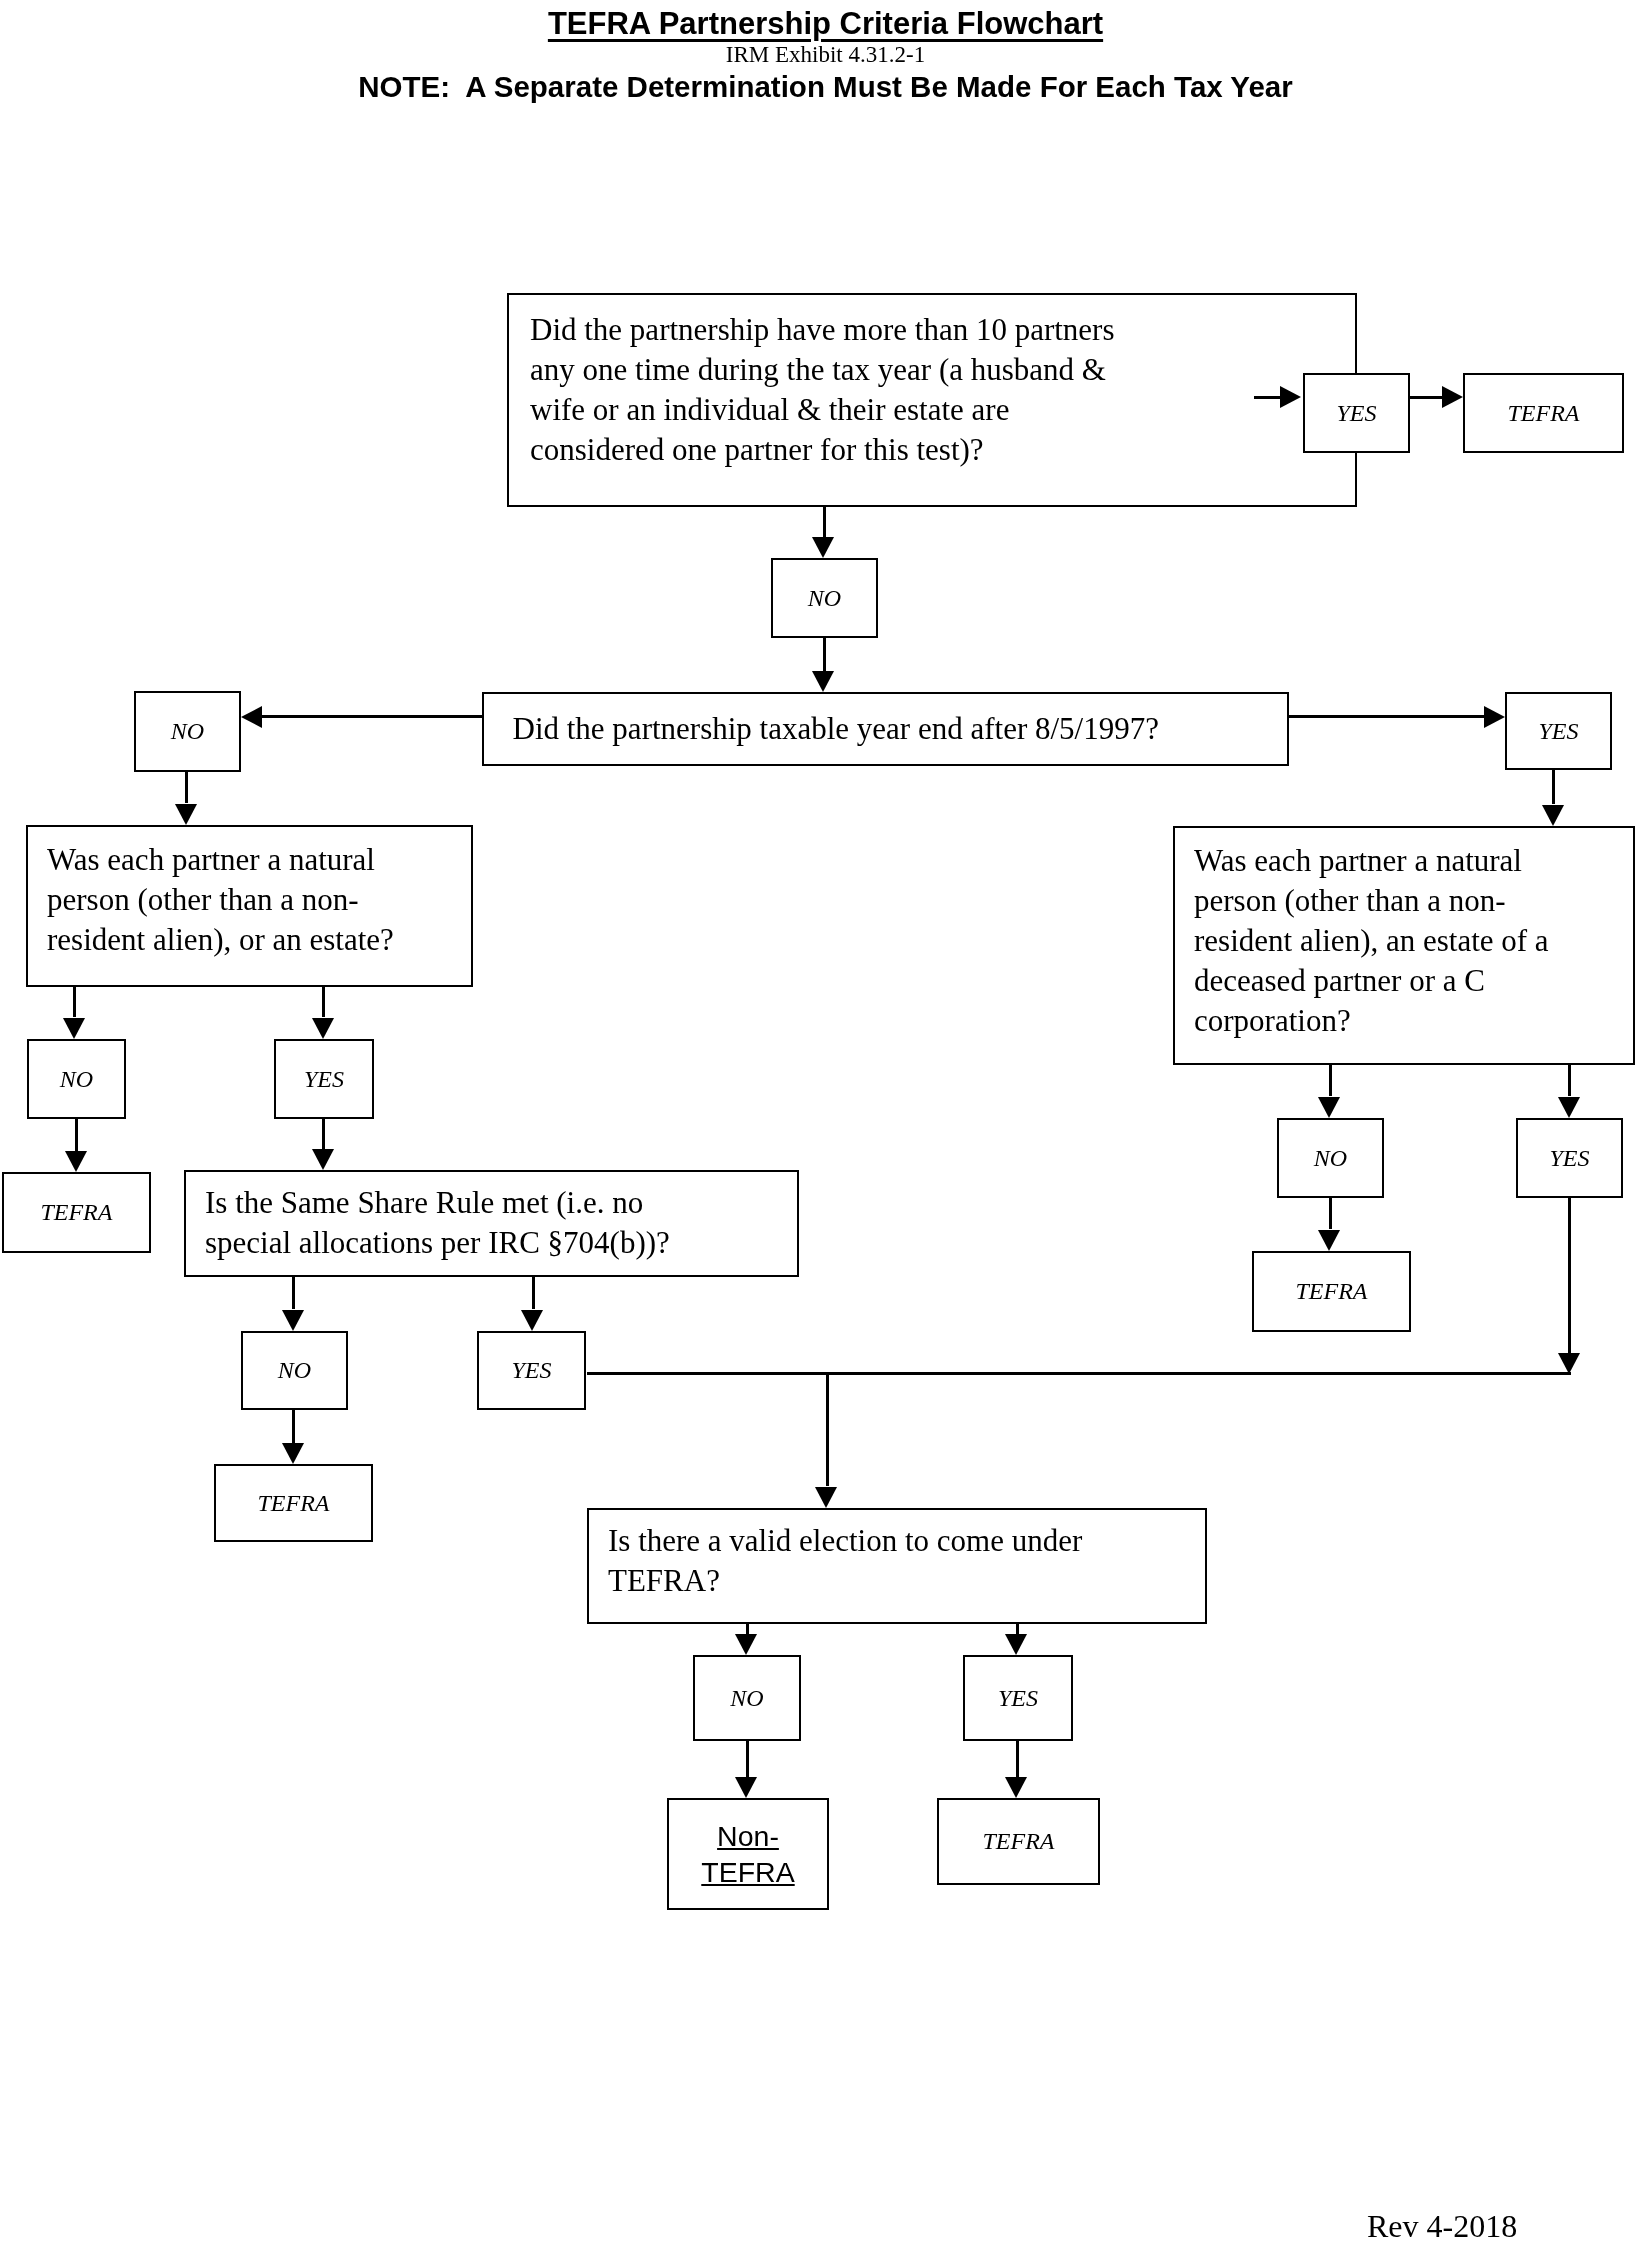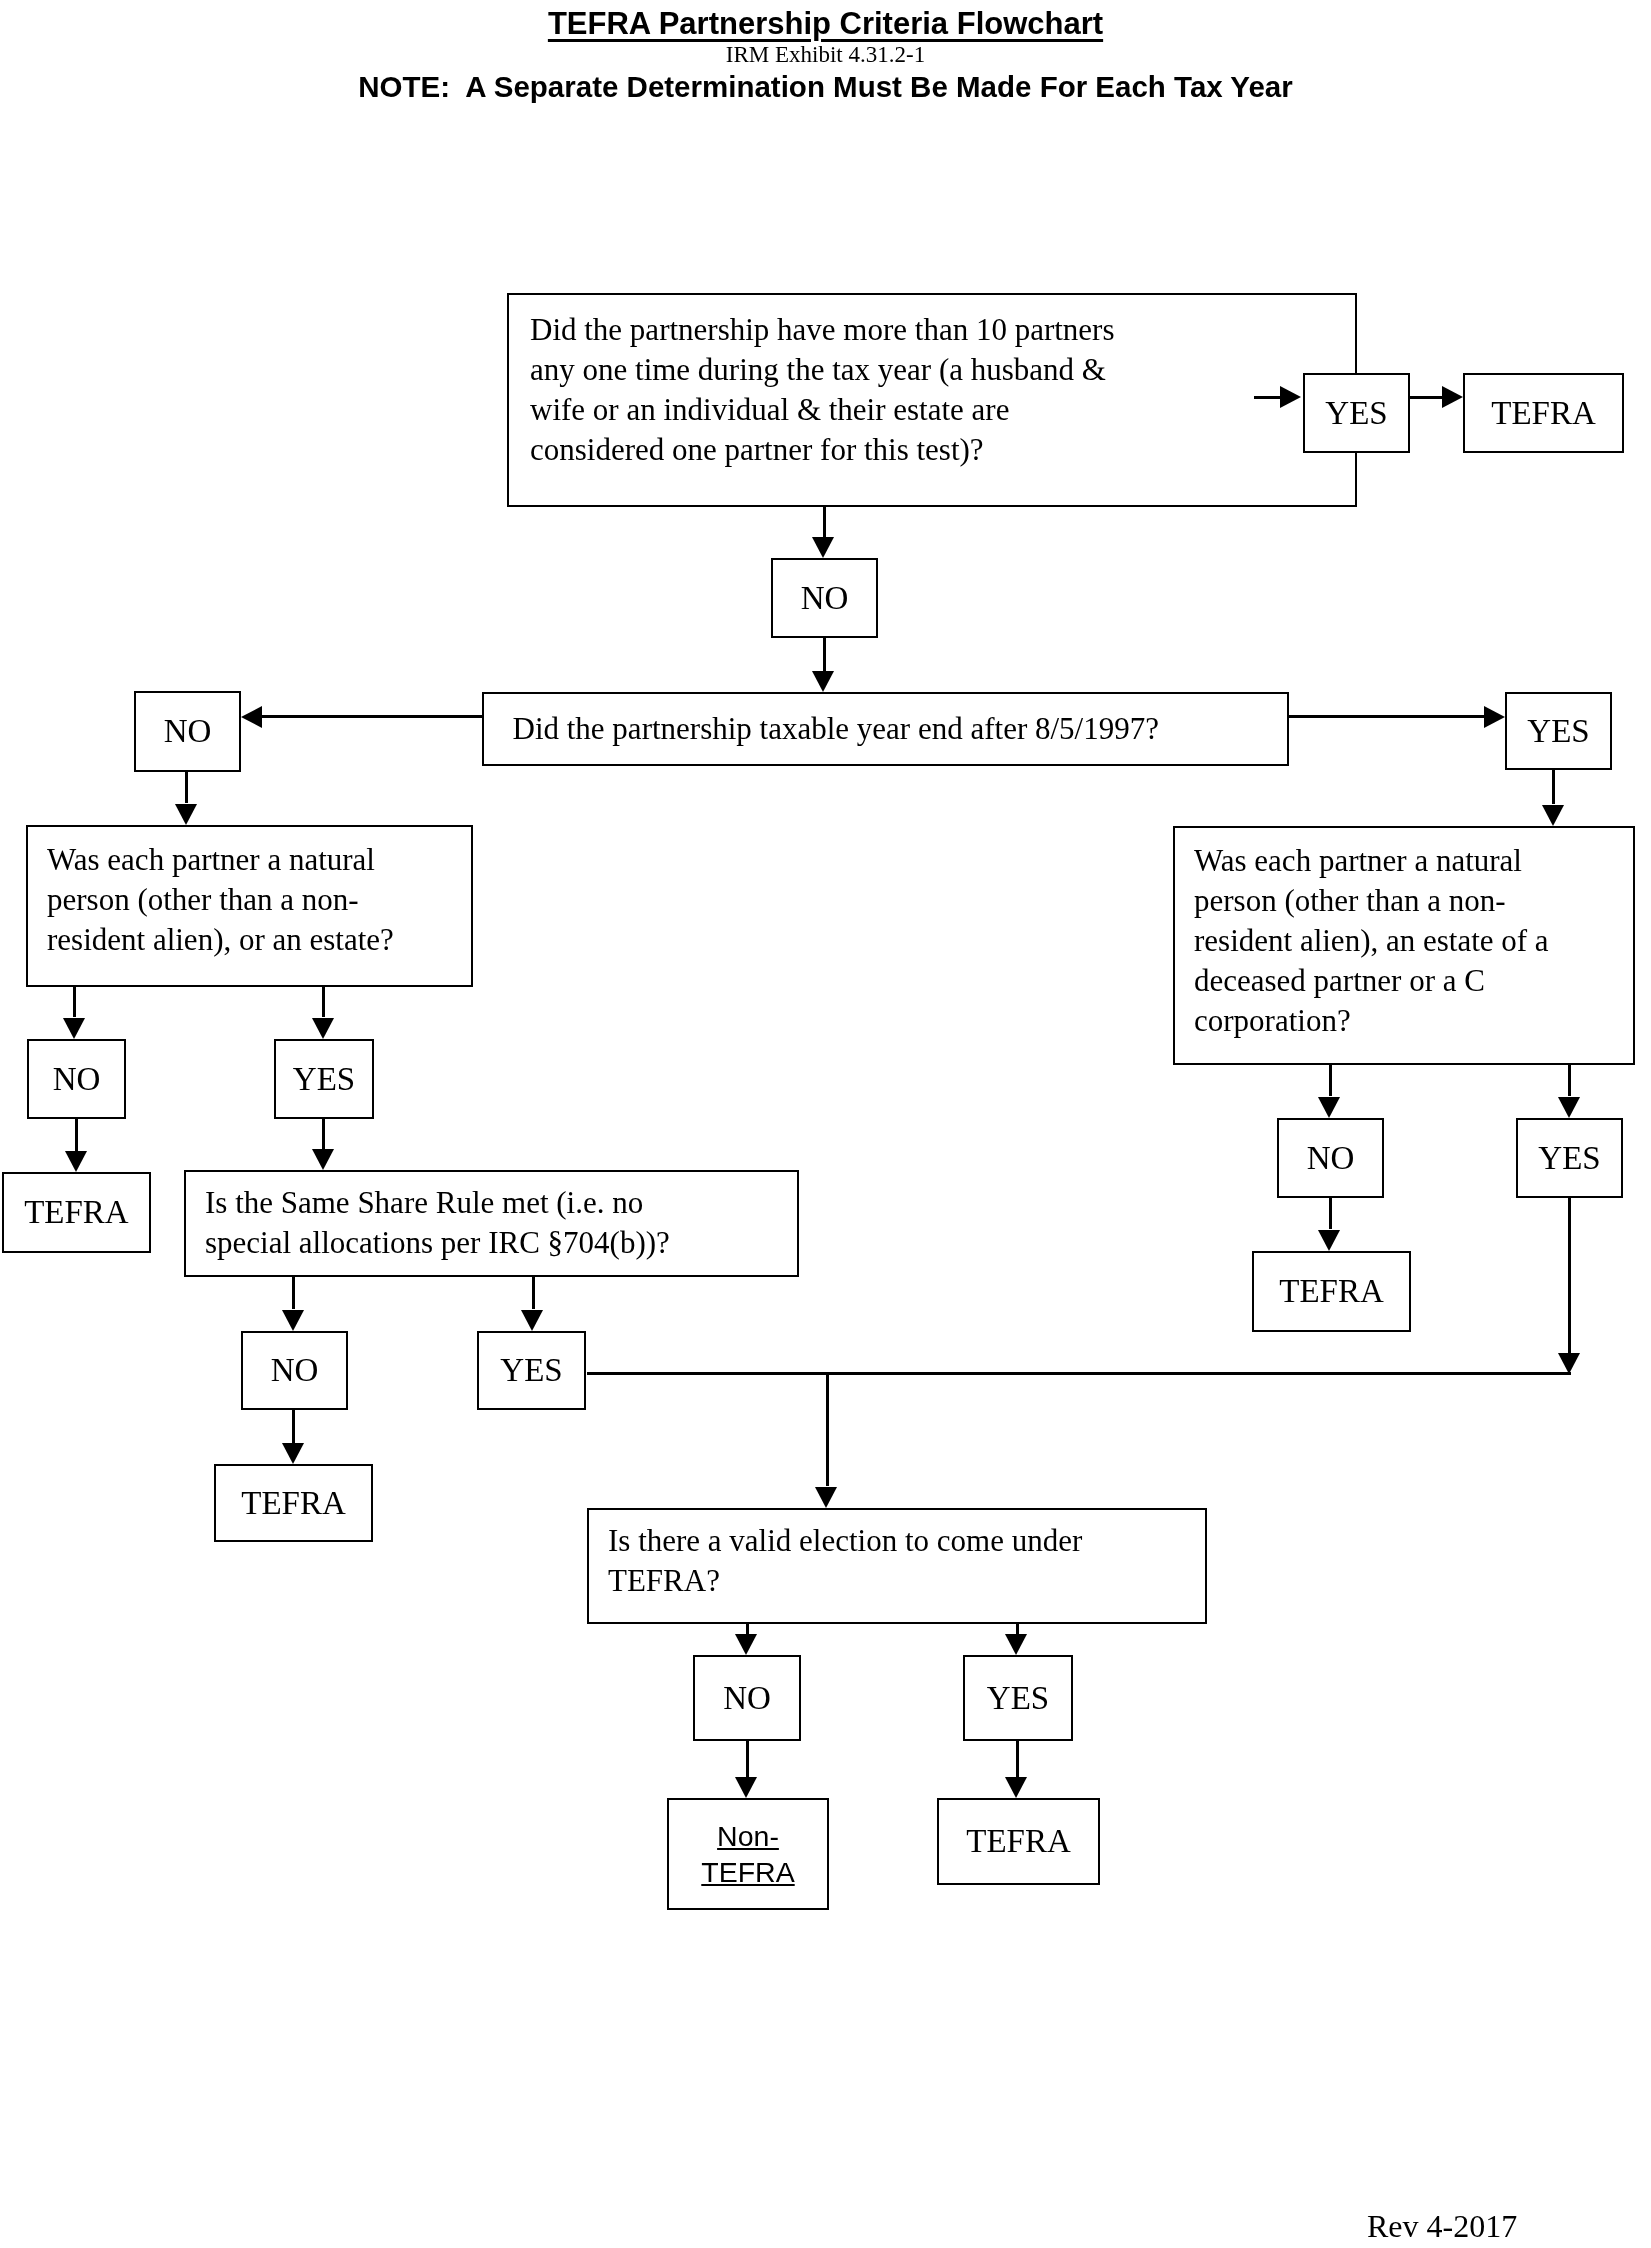--- a/index.html
+++ b/index.html
@@ -7,21 +7,21 @@
         font-family:"Liberation Serif", serif;color:#000;}
   .hdr{position:absolute;left:0;width:1651px;text-align:center;}
   .title{top:5.7px;font-family:"Liberation Sans", sans-serif;font-weight:bold;font-size:31px;}
   .title span{text-decoration:underline;text-decoration-thickness:2.9px;text-underline-offset:4.8px;}
   .subtitle{top:42px;font-family:"Liberation Serif", serif;font-size:23px;}
   .note{top:70px;font-family:"Liberation Sans", sans-serif;font-weight:bold;font-size:29.5px;white-space:pre;}
   .node{position:absolute;box-sizing:border-box;border:2.9px solid #000;background:#fff;}
   .q{font-size:31px;line-height:40px;padding:13.3px 19px;white-space:pre-line;text-align:left;}
   .q1pad{padding:15px 21px;}
   .qcenter{display:flex;align-items:center;padding:0 28.5px;white-space:pre-line;font-size:31px;}
-  .lbl{display:flex;align-items:center;justify-content:center;font-size:33px;}
+  .lbl{display:flex;align-items:center;justify-content:center;font-size:24px;font-style:italic;}
   .sansbox{display:flex;align-items:center;justify-content:center;text-align:center;
            font-family:"Liberation Sans", sans-serif;font-size:28.5px;line-height:36px;white-space:pre-line;text-decoration:underline;}
   .vline{position:absolute;width:2.9px;background:#000;}
   .hline{position:absolute;height:2.9px;background:#000;}
   .arrd{position:absolute;width:0;height:0;border-left:11.4px solid transparent;border-right:11.4px solid transparent;border-top:21px solid #000;}
   .arrr{position:absolute;width:0;height:0;border-top:11.4px solid transparent;border-bottom:11.4px solid transparent;border-left:21px solid #000;}
   .arrl{position:absolute;width:0;height:0;border-top:11.4px solid transparent;border-bottom:11.4px solid transparent;border-right:21px solid #000;}
   .rev{position:absolute;font-size:32px;font-family:"Liberation Serif", serif;}
 </style>
 </head>
@@ -129,16 +129,16 @@
   <div class="vline" style="left:746px;top:1624px;height:10.5px;"></div>
   <div class="arrd" style="left:735px;top:1634px;"></div>
   <div class="vline" style="left:1016px;top:1624px;height:10.5px;"></div>
   <div class="arrd" style="left:1005px;top:1634px;"></div>
 
   <div class="vline" style="left:746px;top:1741px;height:36px;"></div>
   <div class="arrd" style="left:735px;top:1777px;"></div>
   <div class="vline" style="left:1016px;top:1741px;height:36px;"></div>
   <div class="arrd" style="left:1005px;top:1777px;"></div>
 
-  <div class="rev" style="left:1367px;top:2208px;">Rev 4-2017</div>
+  <div class="rev" style="left:1367px;top:2208px;">Rev 4-2018</div>
 
 </div>
 
 
 </body></html>

